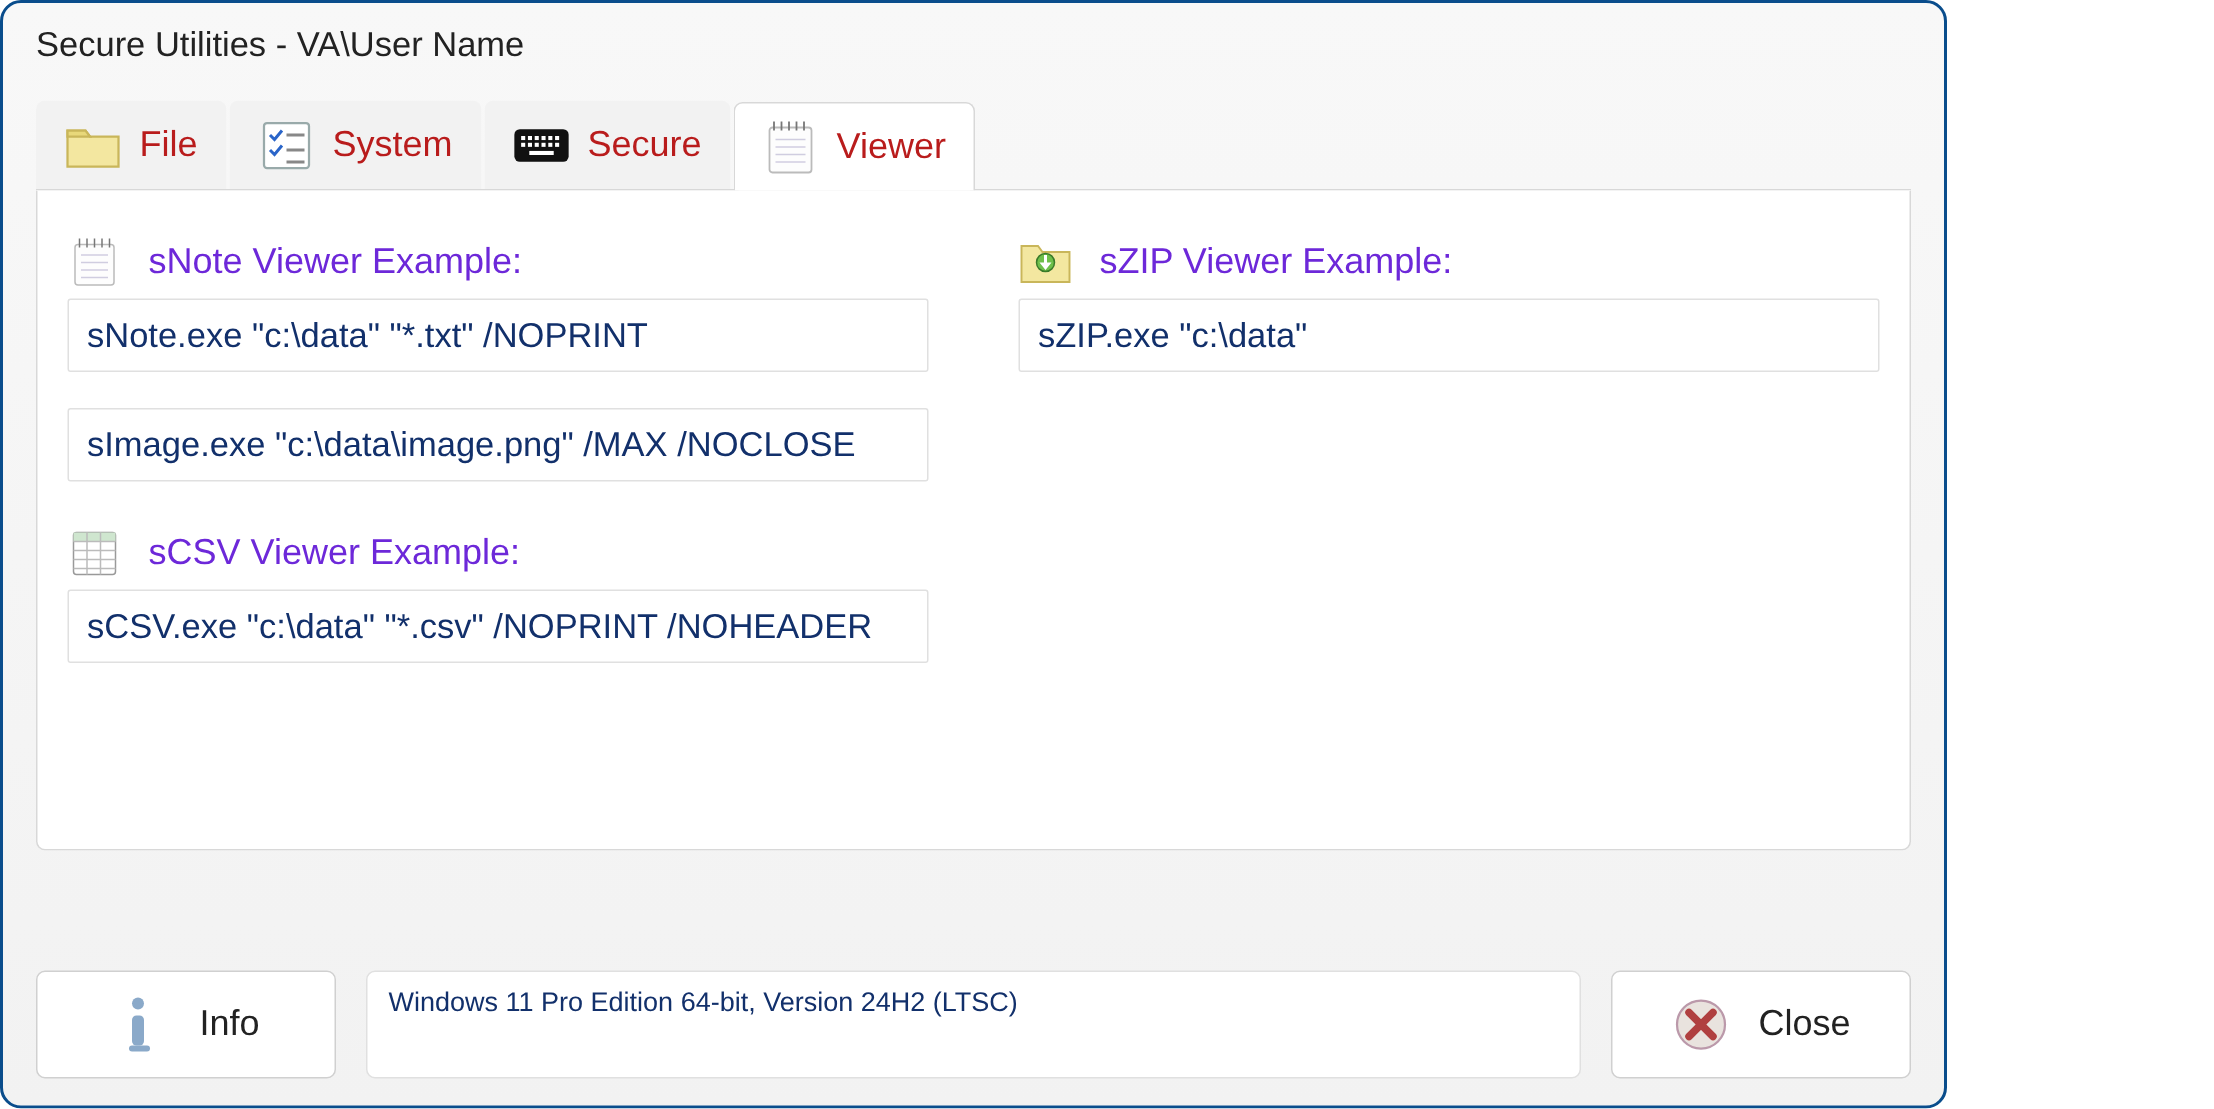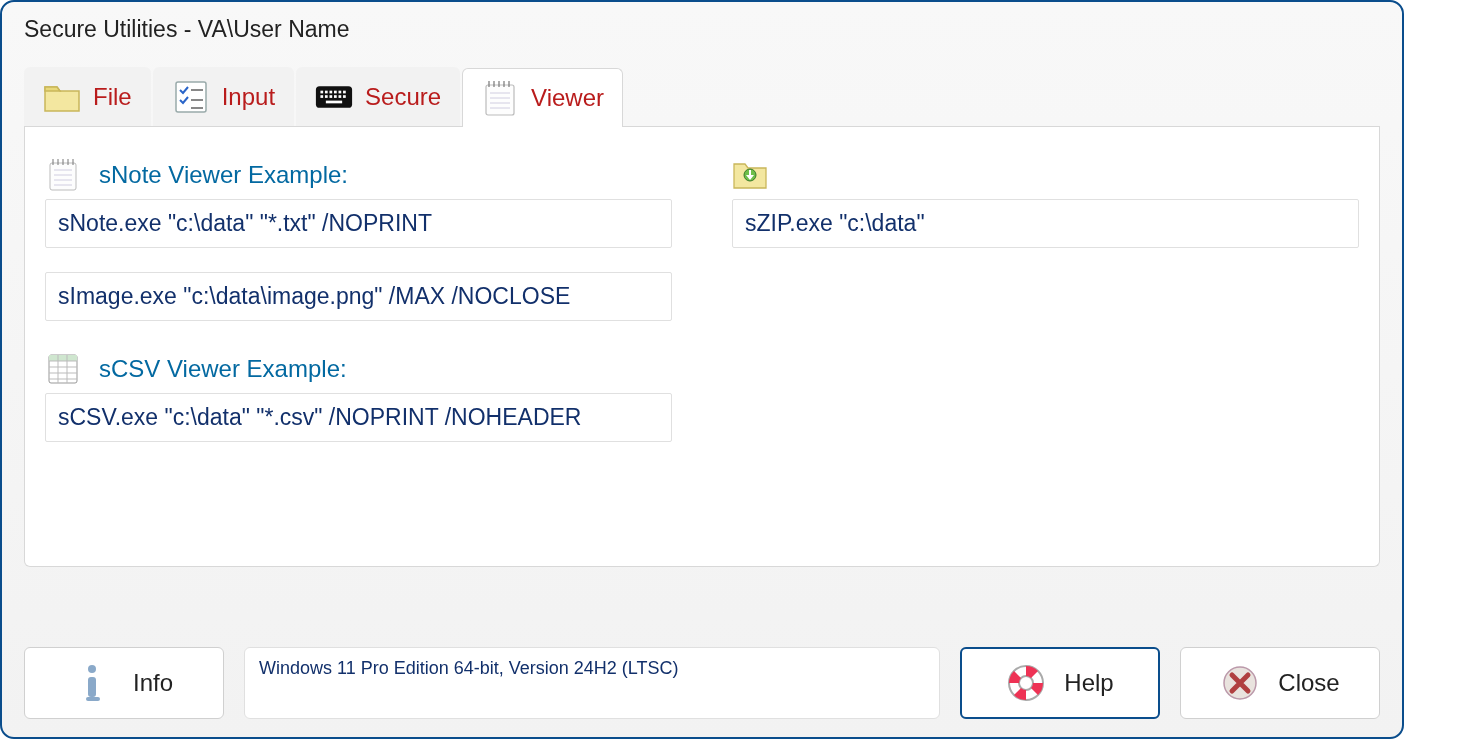--- a/index.html
+++ b/index.html
@@ -1,38 +1,38 @@
 <!DOCTYPE html>
 <html><head>
 <meta charset="utf-8">
 <style>
   * { box-sizing: border-box; }
   html, body { margin: 0; padding: 0; font-family: "Segoe UI", Arial, sans-serif; background: #fff; }
   .window {
-    width: 1404px; height: 739px; border: 2px solid #0a4d8c; border-radius: 14px;
+    width: 1298px; height: 739px; border: 2px solid #0a4d8c; border-radius: 14px;
     background: linear-gradient(#f8f8f8, #f2f2f2); position: relative; overflow: hidden;
   }
   .titlebar { padding: 14px 22px 10px 22px; font-size: 23px; color: #222; }
   .tabs-outer { margin: 14px 22px 0 22px; }
   .tabs { display: flex; border-bottom: 1px solid #d8d8d8; }
   .tab {
     display: flex; align-items: center; gap: 12px; padding: 10px 18px;
     border: 1px solid transparent; border-bottom: none; background: #f2f2f2;
     font-size: 24px; color: #b91c1c; cursor: pointer; border-radius: 6px 6px 0 0;
     margin-right: 2px;
   }
   .tab.active { background: #fff; border-color: #d8d8d8; position: relative; top: 1px; text-align: center; }
   .tab .ico { width: 38px; height: 38px; display:flex; align-items:center; justify-content:center; }
   .pane {
     background: #fff; border: 1px solid #d8d8d8; border-top: none;
     border-radius: 0 0 6px 6px; padding: 24px 20px 30px 20px; display: flex; gap: 60px;
     min-height: 440px;
   }
   .col { flex: 1; display: flex; flex-direction: column; gap: 6px; }
-  .example-hdr { display: flex; align-items: center; gap: 18px; font-size: 24px; color: #0369a1; margin-top: 6px; }
+  .example-hdr { display: flex; align-items: center; gap: 18px; font-size: 24px; color: #6d28d9; margin-top: 6px; }
   .example-hdr .ico { width: 36px; height: 36px; display:flex; align-items:center; justify-content:center; }
   .example-box {
     background: #fff; border: 1px solid #e0e0e0; border-radius: 2px;
     padding: 10px 12px; font-size: 23px; color: #12306b; margin-bottom: 18px; width: 100%;
   }
   .footer {
     position: absolute; left: 22px; right: 22px; bottom: 18px; display: flex; gap: 20px; align-items: stretch;
   }
   .btn {
     display: flex; align-items: center; justify-content: center; gap: 18px;
@@ -73,21 +73,21 @@
         <span class="ico">
           <svg width="36" height="36" viewBox="0 0 36 36">
             <rect x="3" y="3" width="30" height="30" rx="2" fill="#fff" stroke="#9aa" stroke-width="1.5"></rect>
             <path d="M7 11 l3 3 l5 -6" stroke="#2a65c9" stroke-width="2" fill="none"></path>
             <path d="M7 21 l3 3 l5 -6" stroke="#2a65c9" stroke-width="2" fill="none"></path>
             <line x1="18" y1="11" x2="30" y2="11" stroke="#888" stroke-width="2"></line>
             <line x1="18" y1="21" x2="30" y2="21" stroke="#888" stroke-width="2"></line>
             <line x1="18" y1="29" x2="30" y2="29" stroke="#888" stroke-width="2"></line>
           </svg>
         </span>
-        <span>Input</span>
+        <span>System</span>
       </div>
 
       <div class="tab">
         <span class="ico">
           <svg width="42" height="30" viewBox="0 0 42 30">
             <rect x="1" y="3" width="40" height="24" rx="4" fill="#111"></rect>
             <g fill="#fff">
               <rect x="6" y="8" width="3" height="3"></rect>
                 <rect x="11" y="8" width="3" height="3"></rect>
                 <rect x="16" y="8" width="3" height="3"></rect>
@@ -183,20 +183,21 @@
 
       <div class="col">
         <div class="example-hdr">
           <span class="ico">
             <svg width="36" height="32" viewBox="0 0 36 32">
                 <path d="M2 5 L13 5 L16 9 L34 9 L34 29 L2 29 Z" fill="#f3e7a0" stroke="#c9b65a" stroke-width="1.3"></path>
                 <path d="M18 10 a6 6 0 1 1 0 12 a6 6 0 1 1 0 -12" fill="#6ebf4a" stroke="#3a7a2a"></path>
                 <path d="M14 16 l4 5 l4 -5 h-3 v-5 h-2 v5 z" fill="#fff"></path>
               </svg>
           </span>
+          <span>sZIP Viewer Example:</span>
         </div>
         <div class="example-box">sZIP.exe "c:\data"</div>
       </div>
     </div>
   </div>
 
   <div class="footer">
     <div class="btn btn-info">
       <span class="ico">
         <svg width="30" height="40" viewBox="0 0 30 40">
@@ -204,33 +205,20 @@
             <rect x="8" y="14" width="8" height="20" rx="3" fill="#8aa9c9"></rect>
             <rect x="6" y="34" width="14" height="4" rx="2" fill="#8aa9c9"></rect>
           </svg>
       </span>
       <span>Info</span>
     </div>
 
 
     <div class="status">Windows 11 Pro Edition 64-bit, Version 24H2 (LTSC)</div>
 
-    <div class="btn btn-help focus">
-      <span class="ico">
-        <svg width="40" height="40" viewBox="0 0 40 40">
-            <circle cx="20" cy="20" r="17" fill="#fff" stroke="#aaa" stroke-width="2"></circle>
-            <circle cx="20" cy="20" r="7" fill="#fff" stroke="#aaa" stroke-width="2"></circle>
-            <path d="M20 3 a17 17 0 0 1 12 5 l-7 7 a7 7 0 0 0 -5 -2 z" fill="#e35"></path>
-            <path d="M37 20 a17 17 0 0 1 -5 12 l-7 -7 a7 7 0 0 0 2 -5 z" fill="#e35"></path>
-            <path d="M20 37 a17 17 0 0 1 -12 -5 l7 -7 a7 7 0 0 0 5 2 z" fill="#e35"></path>
-            <path d="M3 20 a17 17 0 0 1 5 -12 l7 7 a7 7 0 0 0 -2 5 z" fill="#e35"></path>
-          </svg>
-      </span>
-      <span>Help</span>
-    </div>
 
     <div class="btn btn-close">
       <span class="ico">
         <svg width="40" height="40" viewBox="0 0 40 40">
             <circle cx="20" cy="20" r="16" fill="#e9e3de" stroke="#b9a" stroke-width="1.5"></circle>
             <path d="M12 12 L28 28 M28 12 L12 28" stroke="#b04040" stroke-width="5" stroke-linecap="round"></path>
           </svg>
       </span>
       <span>Close</span>
     </div>

